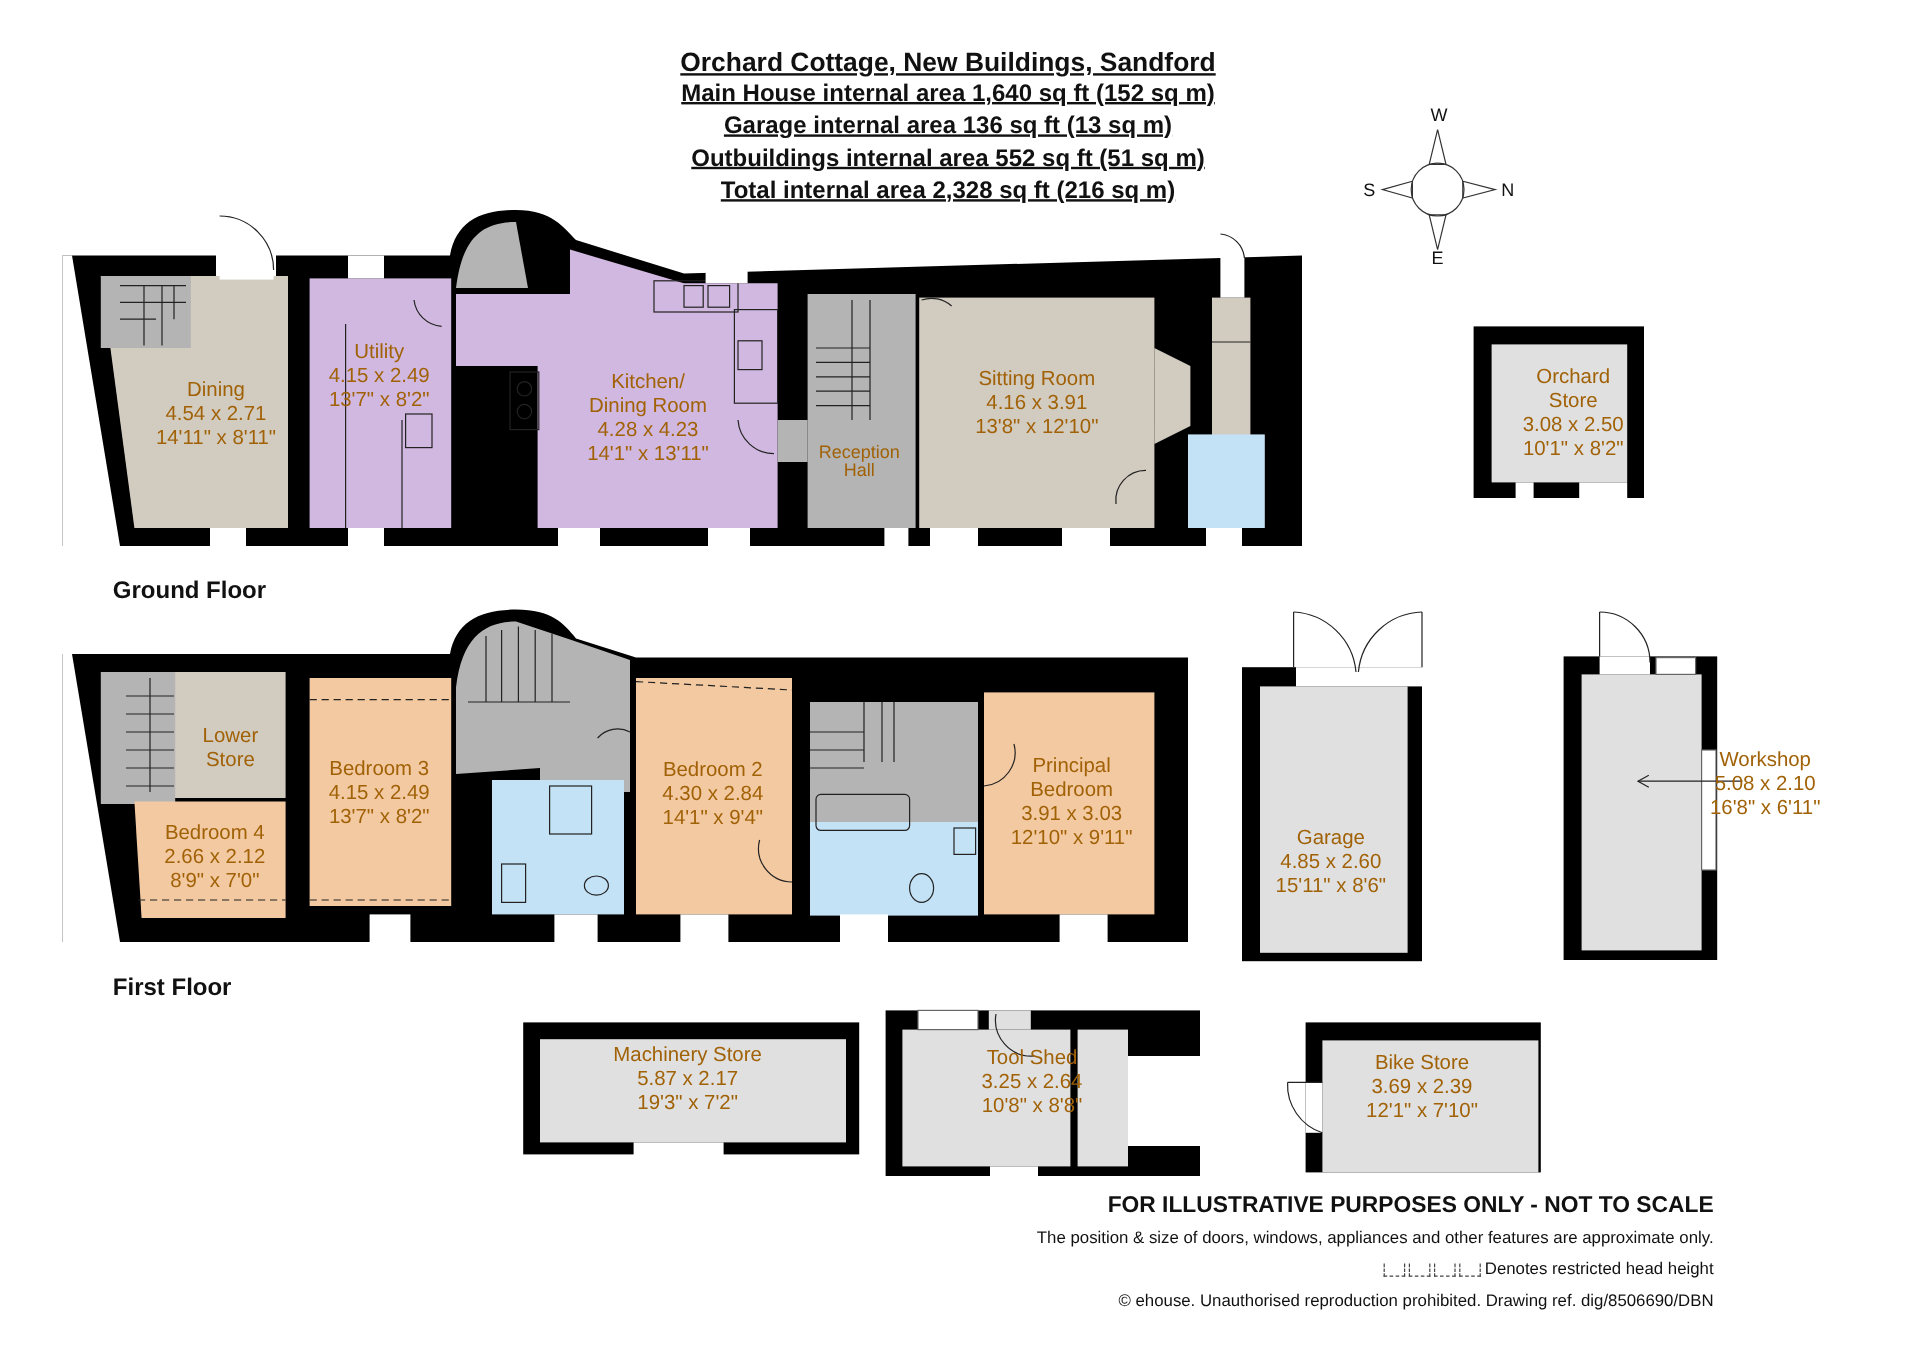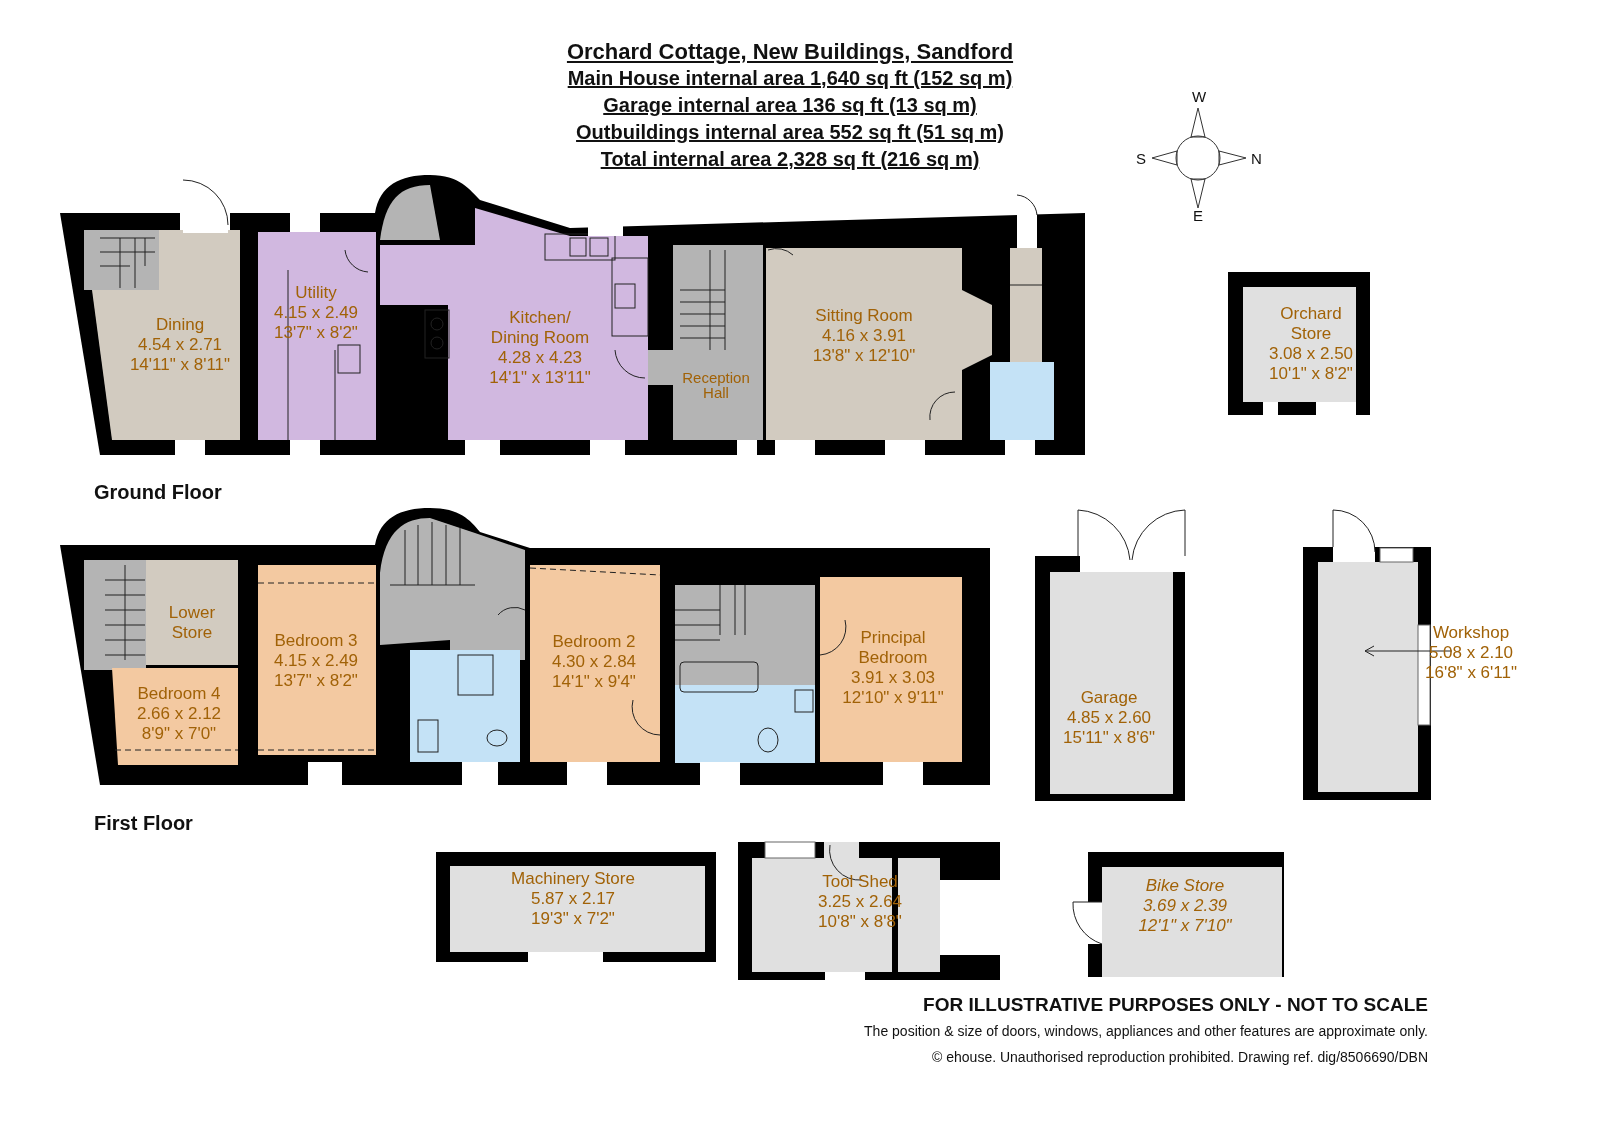--- a/index.html
+++ b/index.html
@@ -293,23 +293,26 @@
 <div class="room-label" style="left:573px;top:869px;">
   <div>Machinery Store</div>
   <div>5.87 x 2.17</div>
   <div>19'3" x 7'2"</div>
 </div>
 <div class="room-label" style="left:860px;top:872px;">
   <div>Tool Shed</div>
   <div>3.25 x 2.64</div>
   <div>10'8" x 8'8"</div>
 </div>
-<div class="room-label" style="left:1185px;top:876px;font-style:italic;">
+<div class="room-label" style="left:1185px;top:876px;">
   <div>Bike Store</div>
   <div>3.69 x 2.39</div>
   <div>12'1" x 7'10"</div>
 </div>
 
 <div class="footer" style="top:992px;">
   <div class="f1">FOR ILLUSTRATIVE PURPOSES ONLY - NOT TO SCALE</div>
   <div class="fl">The position &amp; size of doors, windows, appliances and other features are approximate only.</div>
+  <div class="fl">
+    <span class="dash-box"></span><span class="dash-box"></span><span class="dash-box"></span><span class="dash-box"></span><span>Denotes restricted head height</span>
+  </div>
   <div class="fl">© ehouse. Unauthorised reproduction prohibited. Drawing ref. dig/8506690/DBN</div>
 </div>
 
 </body></html>

